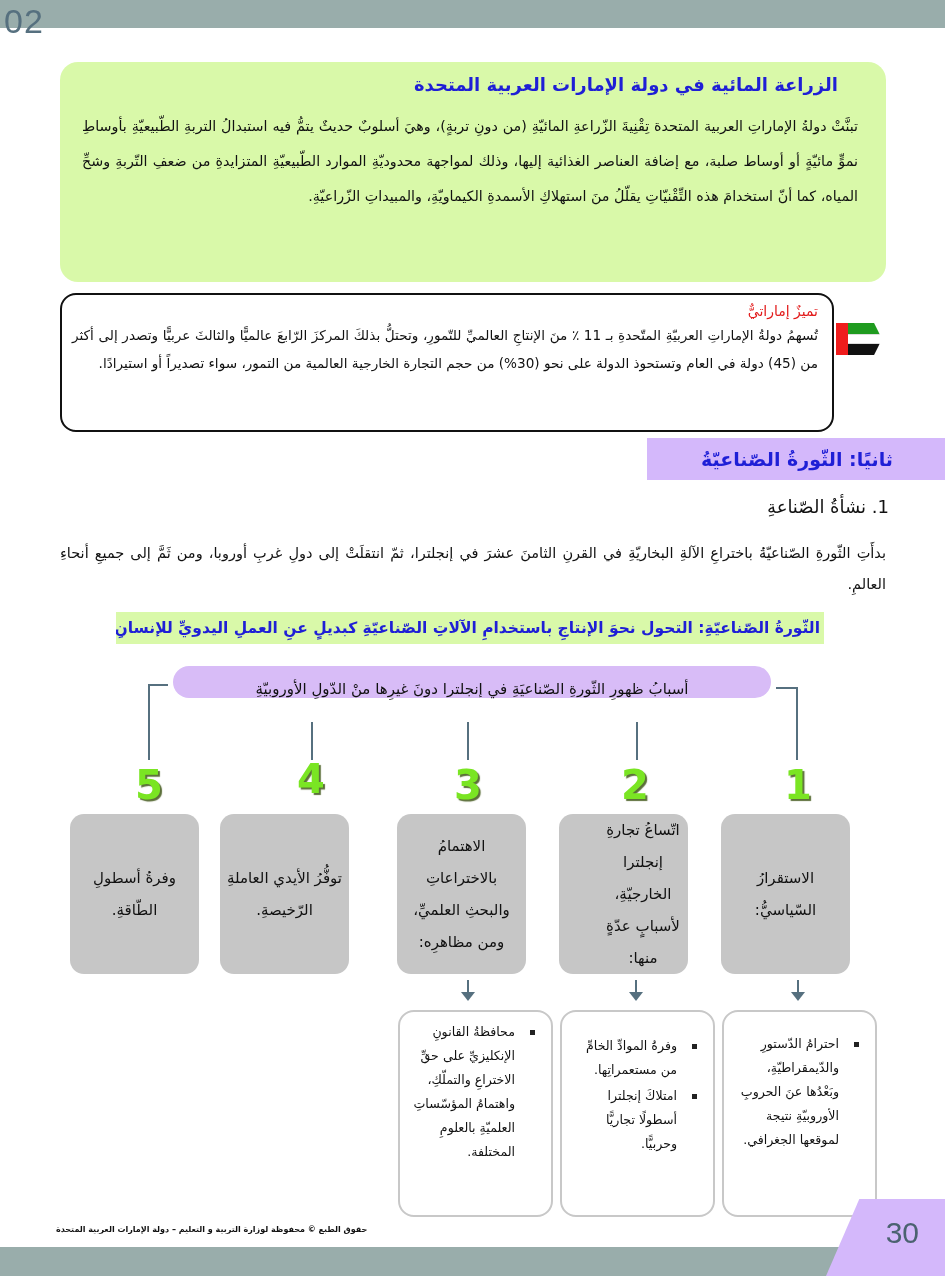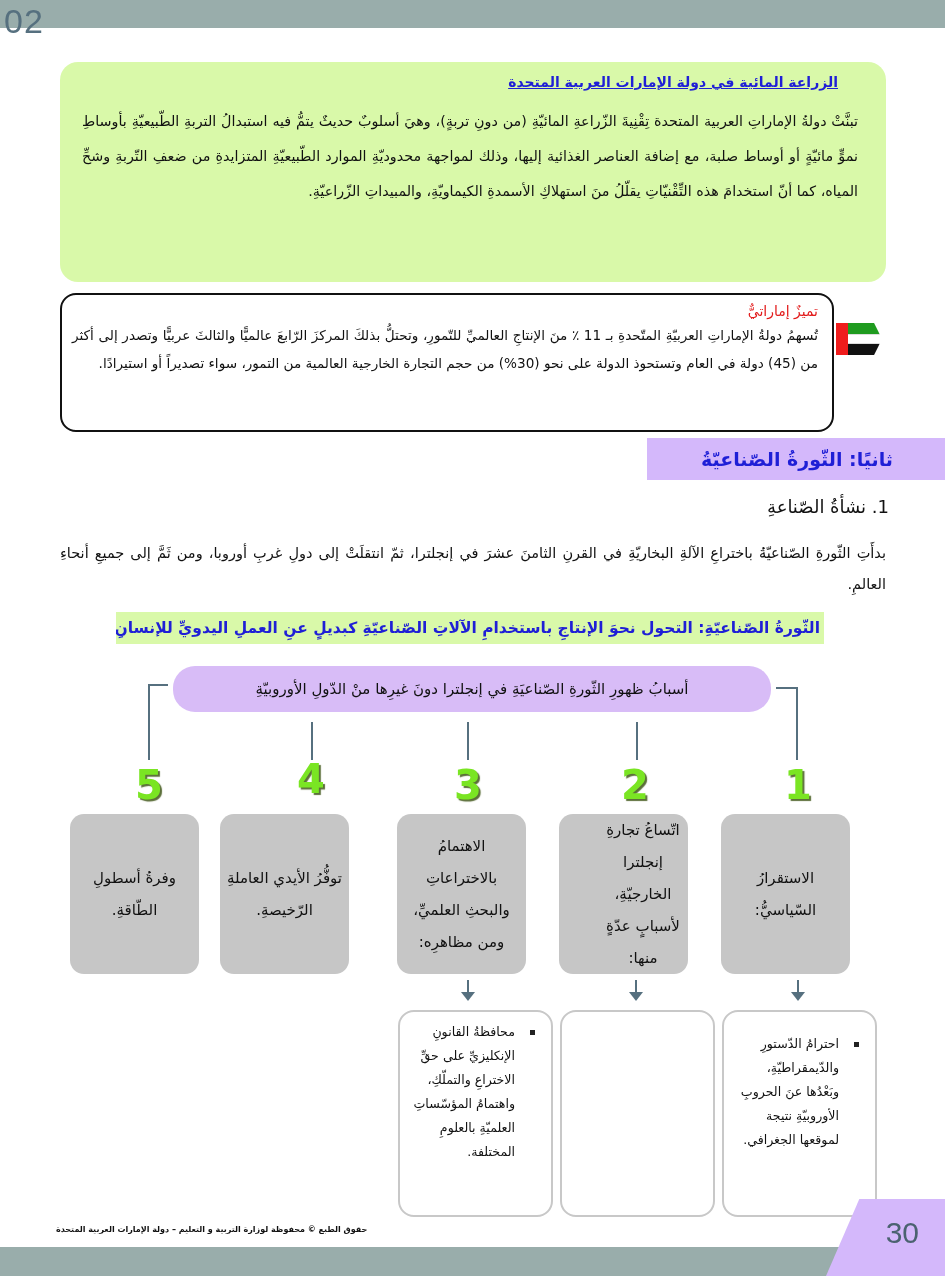--- a/index.html
+++ b/index.html
@@ -4,41 +4,41 @@
 <style>
   * { box-sizing: border-box; margin: 0; padding: 0; }
   html, body { width: 945px; height: 1276px; background: #ffffff; overflow: hidden; }
   body { position: relative; font-family: "DejaVu Sans", sans-serif; color: #111; direction: rtl; }
 
   .top-bar { position: absolute; left: 0; top: 0; width: 945px; height: 28px; background: #99adab; }
   .chapter-no { position: absolute; left: 4px; top: 2px; font-family: "Liberation Sans", sans-serif; font-size: 34px; color: #56707f; direction: ltr; letter-spacing: 1px; }
 
   
   .green-box { position: absolute; left: 60px; top: 62px; width: 826px; height: 220px; background: #d9f9a9; border-radius: 18px; padding: 12px 28px 0 22px; }
-  .green-title { font-size: 14px; font-weight: bold; color: #1f1fd6; margin-bottom: 14px; padding-right: 20px; text-decoration: underline; }
+  .green-title { font-size: 18px; font-weight: bold; color: #1f1fd6; margin-bottom: 14px; padding-right: 20px; }
   .green-text { font-size: 14.3px; line-height: 35px; text-align: justify; color: #111; }
 
   
   .uae-box { position: absolute; left: 60px; top: 293px; width: 774px; height: 139px; border: 2px solid #111; border-radius: 16px; padding: 6px 14px 1px 10px; }
   .uae-title { font-size: 14px; color: #e21b1b; line-height: 20px; }
   .uae-text { font-size: 13.6px; line-height: 28px; text-align: justify; color: #111; }
   .flag { position: absolute; left: 834px; top: 323px; width: 48px; height: 32px; }
   .flag-red { position: absolute; right: 34px; top: 0; width: 12px; height: 32px; background: #ef1c1c; }
   .flag-stripes { position: absolute; right: 0; top: 0; width: 36px; height: 32px; clip-path: polygon(0 0, 78% 0, 100% 50%, 78% 100%, 0 100%); }
   .flag-stripes div { height: 33.33%; }
 
   
   .section-head { position: absolute; left: 647px; top: 438px; width: 298px; height: 42px; background: #d4b8fb; padding-right: 52px; font-size: 19px; font-weight: bold; color: #1f1fd6; line-height: 42px; }
 
   .sub-head { position: absolute; right: 56px; top: 496px; font-size: 18px; color: #111; }
   .body-text { position: absolute; left: 60px; top: 538px; width: 826px; font-size: 14.5px; line-height: 31px; text-align: justify; text-align-last: right; }
   .definition { position: absolute; left: 116px; top: 612px; width: 708px; height: 32px; background: #d9f9a9; font-size: 15.5px; font-weight: bold; color: #1f1fd6; line-height: 32px; text-align: right; padding-right: 4px; white-space: nowrap; overflow: hidden; }
 
   
-  .diag-title { position: absolute; left: 173px; top: 666px; width: 598px; height: 46px; background: #d8bcf7; border-radius: 22px; font-size: 15px; color: #111; line-height: 46px; text-align: center; }
+  .diag-title { position: absolute; left: 173px; top: 666px; width: 598px; height: 32px; background: #d8bcf7; border-radius: 22px; font-size: 15px; color: #111; line-height: 46px; text-align: center; }
   .bracket { position: absolute; border-color: #56707f; border-style: solid; }
   .vline { position: absolute; width: 2px; background: #56707f; }
   .num { position: absolute; top: 762px; font-family: "DejaVu Sans", sans-serif; font-weight: bold; font-size: 40px; color: #7ae523; text-shadow: 2px 2px 1px #5c6f3a; direction: ltr; width: 50px; text-align: center; }
 
   .card { position: absolute; top: 814px; width: 129px; height: 160px; background: #c6c6c6; border-radius: 14px; display: flex; align-items: center; justify-content: center; text-align: center; font-size: 15px; line-height: 32px; padding: 6px; }
   .arrow { position: absolute; top: 980px; width: 14px; height: 22px; }
   .arrow .shaft { position: absolute; left: 6px; top: 0; width: 2px; height: 14px; background: #56707f; }
   .arrow .head { position: absolute; left: 0; top: 12px; width: 0; height: 0; border-left: 7px solid transparent; border-right: 7px solid transparent; border-top: 9px solid #56707f; }
 
   .subcard { position: absolute; top: 1010px; width: 155px; height: 207px; border: 2px solid #c8c8c8; border-radius: 16px; background: #fff; padding: 8px 14px 0 8px; font-size: 12.6px; line-height: 24px; }
@@ -123,20 +123,22 @@
     <div class="head"></div>
   </div>
 
 <div class="subcard" style="left:398px;">
   <ul>
       <li>محافظةُ القانونِ الإنكليزيِّ على حقِّ الاختراعِ والتملّكِ، واهتمامُ المؤسّساتِ العلميّةِ بالعلومِ المختلفة.</li>
     </ul>
 </div>
 <div class="subcard" style="left:560px;padding-top:22px;">
   <ul>
+    <li style="margin-bottom:2px;">وفرةُ الموادِّ الخامِّ من مستعمراتِها.</li>
+    <li>امتلاكَ إنجلترا أسطولًا تجاريًّا وحربيًّا.</li>
   </ul>
 </div>
 <div class="subcard" style="left:722px;padding-top:20px;">
   <ul>
       <li>احترامُ الدّستورِ والدّيمقراطيّةِ، وبَعْدُها عنَ الحروبِ الأوروبيّةِ نتيجة لموقعها الجغرافي.</li>
     </ul>
 </div>
 
 <div class="bottom-bar"></div>
 <div class="page-tab"></div>

